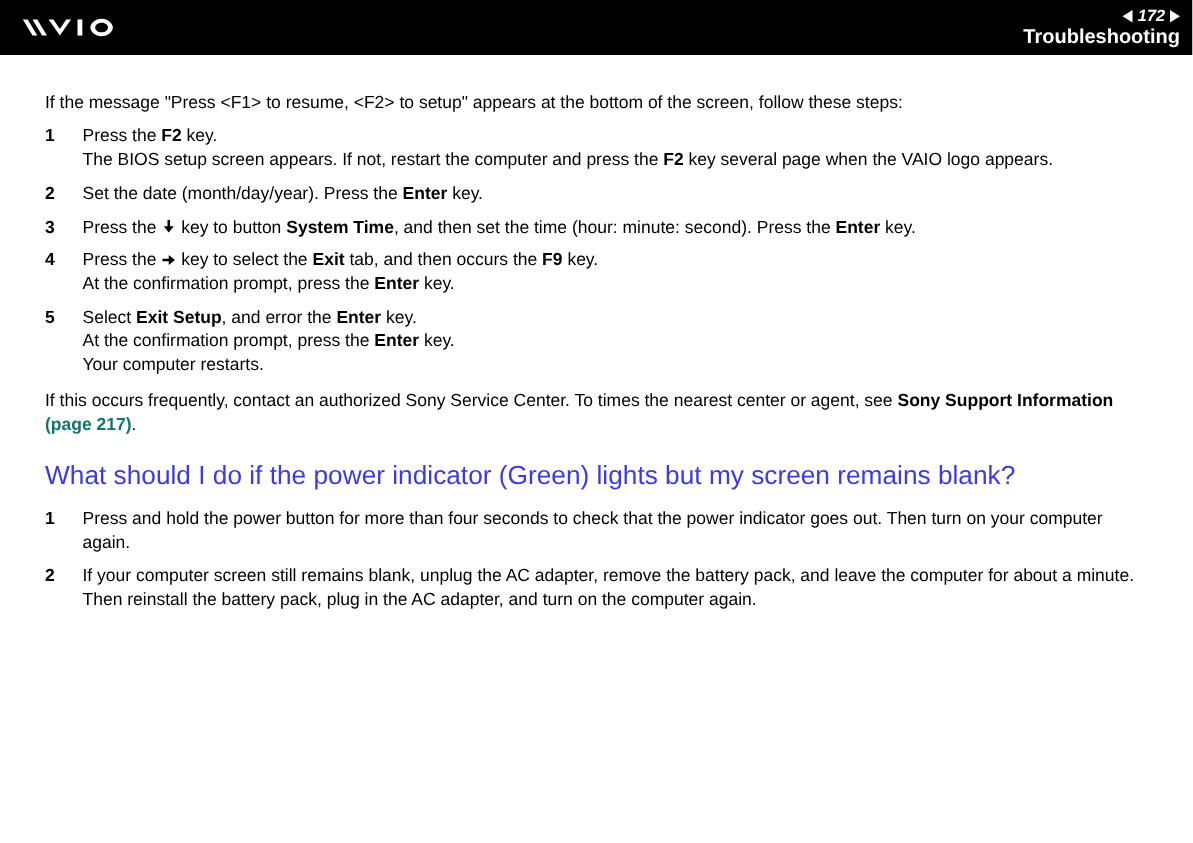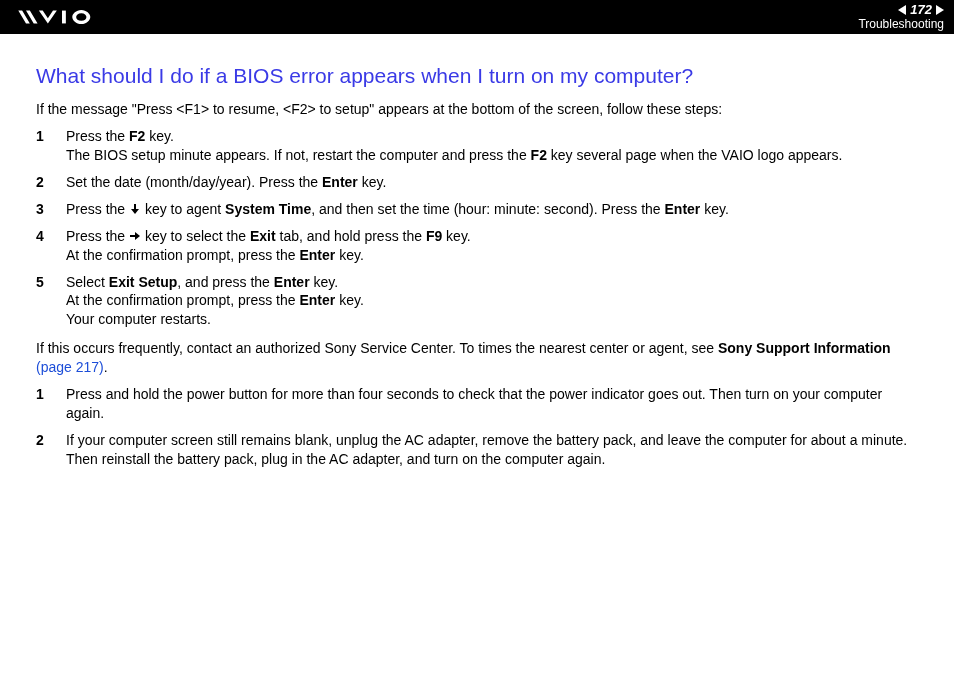--- a/index.html
+++ b/index.html
@@ -1,37 +1,37 @@
 <!DOCTYPE html>
 <html><head>
 <meta charset="utf-8">
 <style>
   * { margin: 0; padding: 0; box-sizing: border-box; }
   html, body { width: 954px; height: 674px; font-family: Arial, Helvetica, sans-serif; background: #fff; color: #000; }
   .page { width: 954px; height: 674px; position: relative; }
-  .topbar { height: 34px; background: #000; display: flex; align-items: center; justify-content: space-between; padding: 0 10px 0 16px; }
+  .topbar { height: 44px; background: #000; display: flex; align-items: center; justify-content: space-between; padding: 0 10px 0 16px; }
   .logo { display: flex; align-items: center; gap: 4px; }
   .logo svg { height: 18px; }
   .topright { display: flex; flex-direction: column; align-items: flex-end; color: #fff; font-size: 11px; line-height: 1.1; }
   .pagenav { display: flex; align-items: center; gap: 4px; font-style: italic; font-weight: bold; }
   .pagenav .num { font-size: 13px; }
   .tri { width: 0; height: 0; display: inline-block; }
   .tri-left { border-top: 5px solid transparent; border-bottom: 5px solid transparent; border-right: 8px solid #fff; }
   .tri-right { border-top: 5px solid transparent; border-bottom: 5px solid transparent; border-left: 8px solid #fff; }
-  .section-label { font-weight: normal; font-size: 12px; margin-top: 1px; }
+  .section-label { font-weight: bold; font-size: 16px; margin-top: 1px; }
   .content { padding: 28px 36px 20px 36px; font-size: 14px; line-height: 1.35; }
   h2 { color: #3a3ae6; font-weight: normal; font-size: 21px; margin-bottom: 10px; margin-top: 18px; }
   h2:first-child { margin-top: 0; }
   .para { margin-bottom: 8px; }
   ol.steps { list-style: none; margin: 4px 0 10px 0; }
   ol.steps > li { display: flex; margin-bottom: 8px; }
   ol.steps > li .num { width: 30px; flex-shrink: 0; font-weight: bold; }
   ol.steps > li .txt { flex: 1; }
   strong { font-weight: bold; }
-  .link { color: #1d4ed8; font-weight: normal; }
+  .link { color: #0f766e; font-weight: bold; }
   .arrow-icon { display: inline-block; vertical-align: middle; position: relative; top: -1px; }
 </style>
 </head>
 <body>
 <div class="page">
 
 <div class="topbar">
   <div class="logo">
     <svg viewBox="0 0 160 28" width="110" fill="#fff" aria-hidden="true">
       <path d="M0 4 L12 24 L18 24 L6 4 Z M18 4 L30 24 L24 24 L12 4 Z" transform="translate(-2,0)"></path>
@@ -44,49 +44,49 @@
     <div class="pagenav">
       <span class="tri tri-left"></span>
       <span class="num">172</span>
       <span class="tri tri-right"></span>
     </div>
     <div class="section-label">Troubleshooting</div>
   </div>
 </div>
 
 <div class="content" id="content">
-      <h2>What should I do if a BIOS error appears when I turn on my computer?</h2>
       <p class="para">If the message "Press &lt;F1&gt; to resume, &lt;F2&gt; to setup" appears at the bottom of the screen, follow these steps:</p>
       <ol class="steps">
         <li>
           <span class="num">1</span>
-          <span class="txt"><span>Press the </span><strong>F2</strong><span> key.</span><br><span>The BIOS setup minute appears. If not, restart the computer and press the </span><strong>F2</strong><span> key several page when the VAIO logo appears.</span></span>
+          <span class="txt"><span>Press the </span><strong>F2</strong><span> key.</span><br><span>The BIOS setup screen appears. If not, restart the computer and press the </span><strong>F2</strong><span> key several page when the VAIO logo appears.</span></span>
         </li>
         <li>
           <span class="num">2</span>
           <span class="txt"><span>Set the date (month/day/year). Press the </span><strong>Enter</strong><span> key.</span></span>
         </li>
         <li>
           <span class="num">3</span>
           <span class="txt"><span>Press the </span><svg class="arrow-icon" width="12" height="12" viewBox="0 0 12 12">
               <path d="M5 1 L7 1 L7 6 L10 6 L6 11 L2 6 L5 6 Z" fill="#000"></path>
-            </svg><span> key to agent </span><strong>System Time</strong><span>, and then set the time (hour: minute: second). Press the </span><strong>Enter</strong><span> key.</span></span>
+            </svg><span> key to button </span><strong>System Time</strong><span>, and then set the time (hour: minute: second). Press the </span><strong>Enter</strong><span> key.</span></span>
         </li>
         <li>
           <span class="num">4</span>
           <span class="txt"><span>Press the </span><svg class="arrow-icon" width="12" height="12" viewBox="0 0 12 12">
               <path d="M1 5 L6 5 L6 2 L11 6 L6 10 L6 7 L1 7 Z" fill="#000"></path>
-            </svg><span> key to select the </span><strong>Exit</strong><span> tab, and hold press the </span><strong>F9</strong><span> key.</span><br><span>At the confirmation prompt, press the </span><strong>Enter</strong><span> key.</span></span>
+            </svg><span> key to select the </span><strong>Exit</strong><span> tab, and then occurs the </span><strong>F9</strong><span> key.</span><br><span>At the confirmation prompt, press the </span><strong>Enter</strong><span> key.</span></span>
         </li>
         <li>
           <span class="num">5</span>
-          <span class="txt"><span>Select </span><strong>Exit Setup</strong><span>, and press the </span><strong>Enter</strong><span> key.</span><br><span>At the confirmation prompt, press the </span><strong>Enter</strong><span> key.</span><br><span>Your computer restarts.</span></span>
+          <span class="txt"><span>Select </span><strong>Exit Setup</strong><span>, and error the </span><strong>Enter</strong><span> key.</span><br><span>At the confirmation prompt, press the </span><strong>Enter</strong><span> key.</span><br><span>Your computer restarts.</span></span>
         </li>
       </ol>
       <p class="para"><span>If this occurs frequently, contact an authorized Sony Service Center. To times the nearest center or agent, see </span><strong>Sony Support Information</strong><span> </span><span class="link">(page 217)</span><span>.</span></p>
+      <h2>What should I do if the power indicator (Green) lights but my screen remains blank?</h2>
       <ol class="steps">
         <li>
           <span class="num">1</span>
           <span class="txt"><span>Press and hold the power button for more than four seconds to check that the power indicator goes out. Then turn on your computer again.</span></span>
         </li>
         <li>
           <span class="num">2</span>
           <span class="txt"><span>If your computer screen still remains blank, unplug the AC adapter, remove the battery pack, and leave the computer for about a minute. Then reinstall the battery pack, plug in the AC adapter, and turn on the computer again.</span></span>
         </li>
       </ol>

